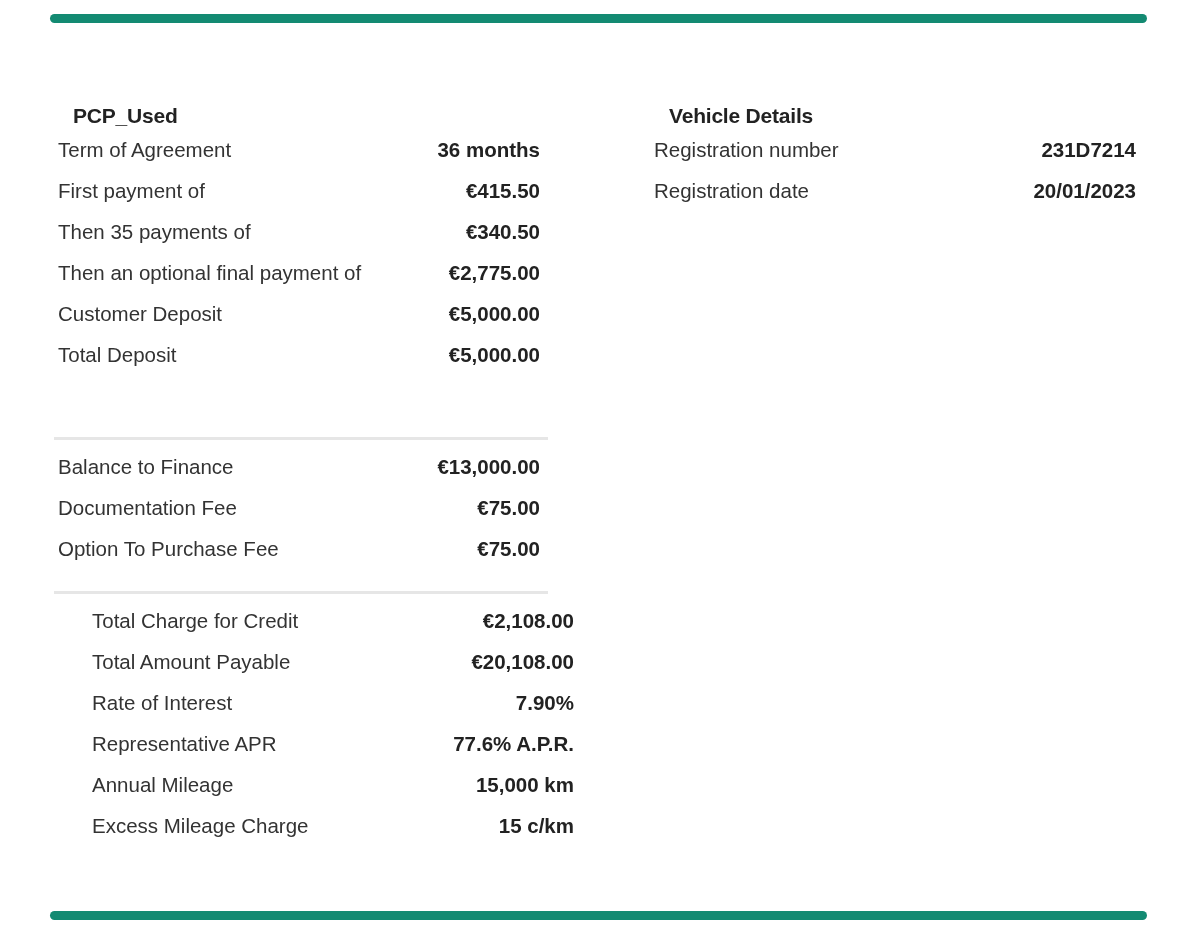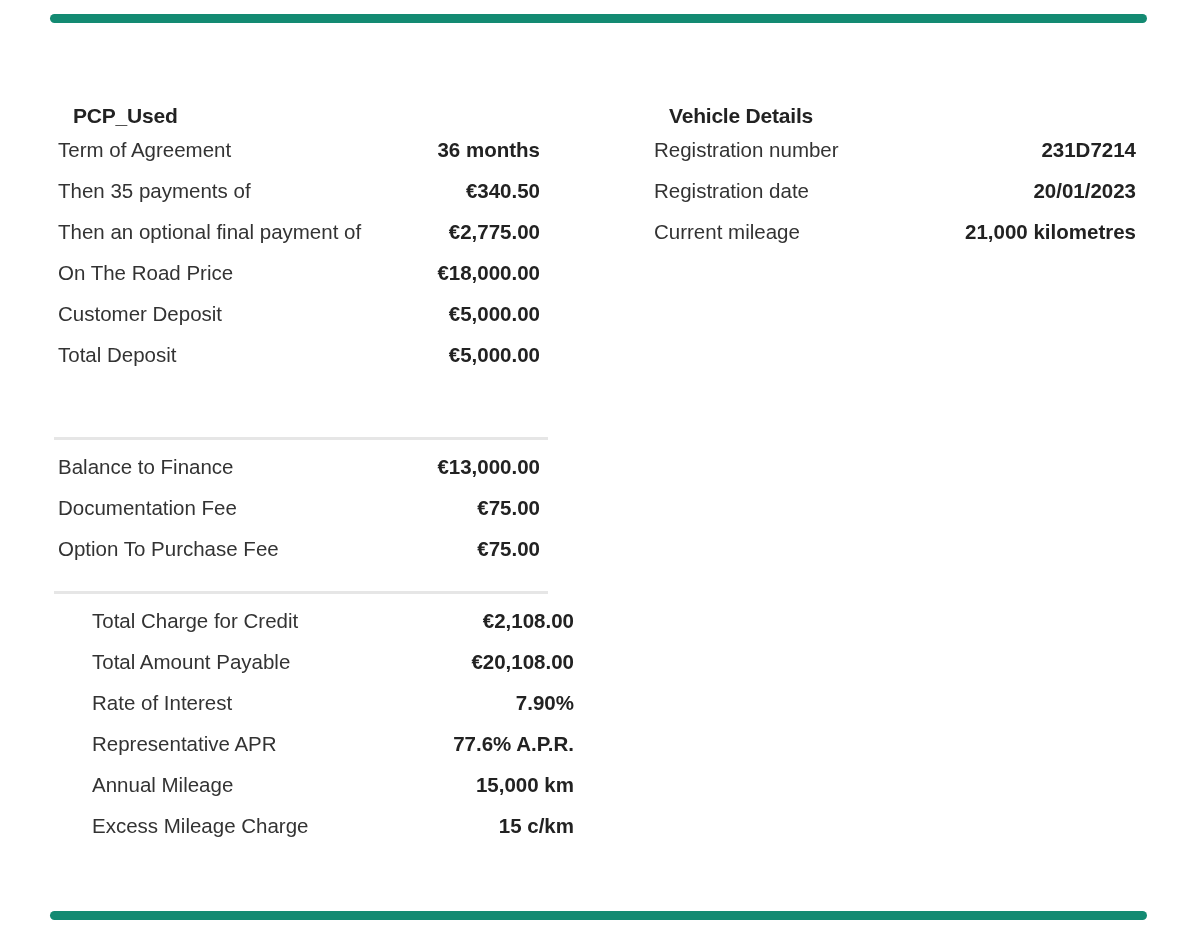--- a/index.html
+++ b/index.html
@@ -81,30 +81,30 @@
 
 <section>
   <h2 class="section-title finance-title">PCP_Used</h2>
 
   <div class="kv-block finance-group-1">
     <div class="kv-row">
       <span class="kv-label">Term of Agreement</span>
       <span class="kv-value">36 months</span>
     </div>
     <div class="kv-row">
+      <span class="kv-label">First payment of</span>
+      <span class="kv-value">€415.50</span>
+    </div>
+    <div class="kv-row">
       <span class="kv-label">Then 35 payments of</span>
       <span class="kv-value">€340.50</span>
     </div>
     <div class="kv-row">
       <span class="kv-label">Then an optional final payment of</span>
       <span class="kv-value">€2,775.00</span>
-    </div>
-    <div class="kv-row">
-      <span class="kv-label">On The Road Price</span>
-      <span class="kv-value">€18,000.00</span>
     </div>
     <div class="kv-row">
       <span class="kv-label">Customer Deposit</span>
       <span class="kv-value">€5,000.00</span>
     </div>
     <div class="kv-row">
       <span class="kv-label">Total Deposit</span>
       <span class="kv-value">€5,000.00</span>
     </div>
   </div>
@@ -161,20 +161,16 @@
 
   <div class="kv-block vehicle-group">
     <div class="kv-row">
       <span class="kv-label">Registration number</span>
       <span class="kv-value">231D7214</span>
     </div>
     <div class="kv-row">
       <span class="kv-label">Registration date</span>
       <span class="kv-value">20/01/2023</span>
     </div>
-    <div class="kv-row">
-      <span class="kv-label">Current mileage</span>
-      <span class="kv-value">21,000 kilometres</span>
-    </div>
   </div>
 </section>
 
 <div class="accent-bar bottom"></div>
 
 </body></html>

